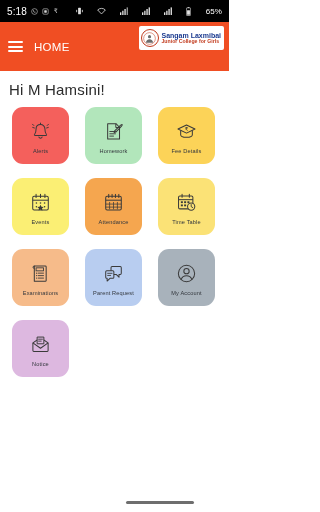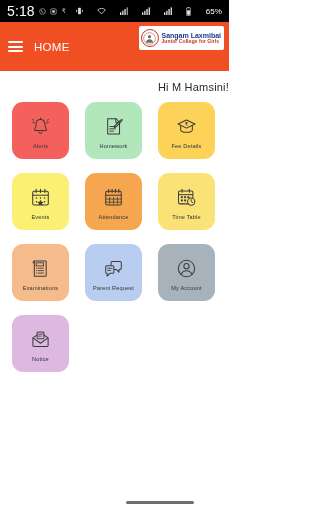--- a/index.html
+++ b/index.html
@@ -18,21 +18,21 @@
     display: flex;
     align-items: center;
     justify-content: space-between;
     padding: 0 7px;
     color: #ffffff;
     font-size: 8px;
     letter-spacing: 0.1px;
   }
   .sb-left { display: flex; align-items: center; gap: 4px; }
   .sb-right { display: flex; align-items: flex-start; gap: 14px; }
-  .sb-time { font-size: 14px; font-weight: 400; }
+  .sb-time { font-size: 10px; font-weight: 400; }
   .sb-ico { display: inline-flex; align-items: center; }
   .sb-batt-txt { font-size: 8px; margin-left: 0.5px; }
 
   
   .appbar {
     height: 49px;
     background: #f04e23;
     display: flex;
     align-items: center;
     padding: 0 8px;
@@ -77,25 +77,24 @@
     flex: none;
     background: #fdfdfd;
   }
   .logo-seal svg { display: block; }
   .logo-text { display: flex; flex-direction: column; justify-content: center; line-height: 1.05; }
   .logo-l1 { font-size: 7px; font-weight: bold; color: #1b3a8f; white-space: nowrap; }
   .logo-l2 { font-size: 5.2px; font-weight: bold; color: #c23b1e; white-space: nowrap; }
 
   
   .greeting {
-    font-size: 11px;
+    font-size: 15px;
     color: #2c2c2c;
     padding: 10px 0 0 9px;
     letter-spacing: 0.2px;
-    text-align: right;
   }
 
   
   .grid {
     display: grid;
     grid-template-columns: repeat(3, 57px);
     justify-content: start;
     padding-left: 12px;
     gap: 14px 16px;
     margin-top: 9px;

